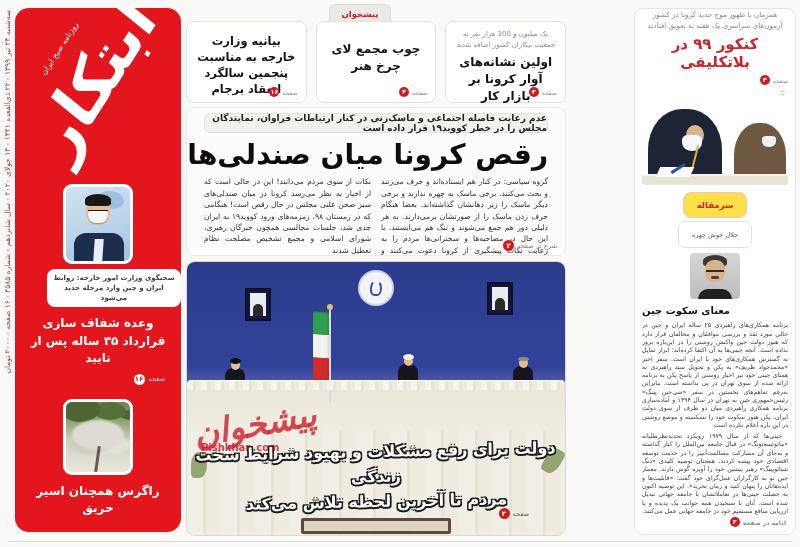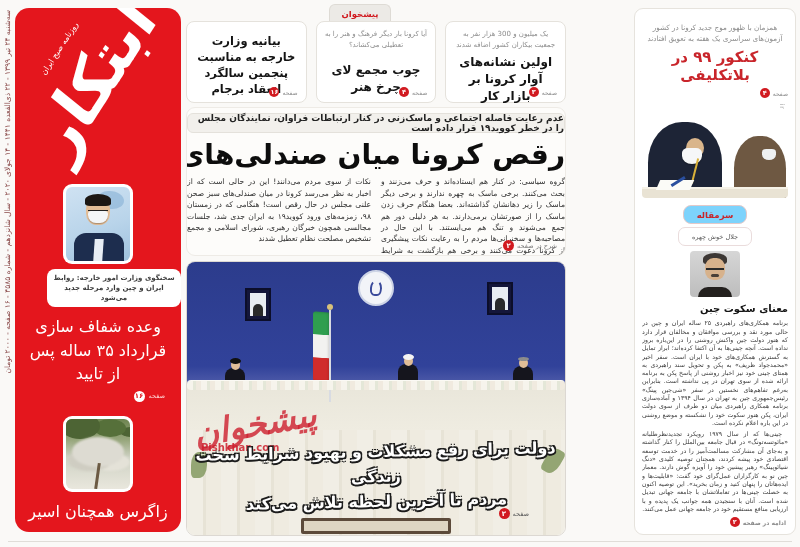--- a/index.html
+++ b/index.html
@@ -19,21 +19,21 @@
   .logo-text { position:absolute; top:38px; left:-6px; right:0; text-align:center;
     font-size:64px; font-weight:bold; color:#fff; transform:rotate(-57deg) skewX(-6deg);
     line-height:1; }
   .tagline { position:absolute; top:36px; left:14px; font-size:8px; color:#fff;
     transform:rotate(-57deg); white-space:nowrap; }
   .side-card { position:relative; margin:0 auto; background:#fff; border-radius:9px; overflow:hidden; }
   .photo1-card { width:70px; height:80px; margin-top:176px; padding:3px; }
   .photo2-card { width:70px; height:76px; margin-top:14px; padding:3px; }
   .caption-card { width:134px; margin-top:5px; padding:4px 5px; border-radius:8px;
     background:#fff; color:#3a3a3a; font-size:7px; font-weight:bold; text-align:center; line-height:1.45; }
-  .side-head { margin:8px 10px 0; text-align:center; font-size:16px; font-weight:normal;
+  .side-head { margin:8px 10px 0; text-align:center; font-size:12px; font-weight:bold;
     color:#fff; line-height:1.45; }
   .side-badge { margin:6px 16px 0; display:flex; align-items:center; gap:4px; direction:rtl; }
   .side-badge .lbl { font-size:6.5px; color:#ffd9d9; }
   .side-badge .circ { width:11px; height:11px; border-radius:50%; background:#fff; color:#e4161d;
     font-size:7px; font-weight:bold; display:flex; align-items:center; justify-content:center; }
 
   
   .spokes-scene { position:relative; width:64px; height:74px; border-radius:6px; overflow:hidden;
     background:linear-gradient(160deg,#cfe2f2 0%,#b9d4ea 55%,#9fc2de 100%); }
   .spokes-map { position:absolute; top:4px; right:6px; width:26px; height:18px; background:#8fb6d8;
@@ -72,21 +72,21 @@
     border-radius:8px; padding:7px 8px 14px; text-align:center; }
   .top-kicker { font-size:7px; color:#8c8c8c; line-height:1.5; }
   .top-head { margin-top:4px; font-size:12px; font-weight:bold; color:#141414; line-height:1.4; }
   .top-head.small { font-size:11.5px; }
   .page-badge { position:absolute; bottom:5px; right:8px; display:flex; align-items:center; gap:3px; direction:rtl; }
   .page-badge .lbl { font-size:6px; color:#8a8a8a; }
   .page-badge .circ { width:10px; height:10px; border-radius:50%; background:#d11a20; color:#fff;
     font-size:6.5px; font-weight:bold; display:flex; align-items:center; justify-content:center; }
 
   .lead-card { position:absolute; top:107px; left:0; right:0; height:149px; background:#fdfcfa;
-    border:1px solid #eeebe6; border-radius:9px; padding:5px 0; overflow:hidden; }
+    border:1px solid #eeebe6; border-radius:9px; padding:5px 17px; overflow:hidden; }
   .lead-kicker { background:#f2f0ec; border:1px solid #e4e1db; border-radius:6px; height:20px;
     display:flex; align-items:center; justify-content:center; font-size:9px; font-weight:bold; color:#222; }
   .lead-headline { margin-top:4px; text-align:center; font-size:28px; font-weight:bold; color:#0d0d0d;
     white-space:nowrap; letter-spacing:-.5px; line-height:1.3; }
   .lead-body { margin-top:3px; display:flex; gap:10px; direction:rtl; }
   .lead-col { width:50%; font-size:7.6px; color:#2e2e2e; text-align:justify; line-height:1.5; }
   .lead-badge { position:absolute; bottom:4px; right:8px; display:flex; align-items:center; gap:3px; }
   .lead-badge .lbl { font-size:6.5px; color:#777; }
   .lead-badge .circ { width:11px; height:11px; border-radius:50%; background:#d11a20; color:#fff;
     font-size:7px; font-weight:bold; display:flex; align-items:center; justify-content:center; }
@@ -143,21 +143,21 @@
   .overlay-badge { position:absolute; bottom:18px; right:36px; display:flex; align-items:center; gap:3px; }
   .overlay-badge .lbl { font-size:6.5px; color:#555; }
   .overlay-badge .circ { width:11px; height:11px; border-radius:50%; background:#d11a20; color:#fff;
     font-size:7px; font-weight:bold; display:flex; align-items:center; justify-content:center; }
   .wm-pishkhan { position:absolute; top:-26px; left:6px; color:rgba(205,30,45,.8); font-size:34px;
     font-weight:bold; transform:rotate(-10deg); font-style:italic; }
   .wm-pishkhan-url { position:absolute; top:12px; left:14px; color:rgba(205,30,45,.85); font-size:10px; font-weight:bold; }
 
   
   .right-col { position:absolute; left:634px; top:8px; width:162px; height:527px; background:#fff;
-    border:1px solid #e6e3dd; border-radius:9px; padding:13px 7px; overflow:hidden; }
+    border:1px solid #e6e3dd; border-radius:9px; padding:0 7px; overflow:hidden; }
   .exam-kicker { font-size:7.2px; color:#8c8c8c; text-align:center; line-height:1.55; }
   .exam-head { margin-top:4px; text-align:center; font-size:15px; font-weight:bold; color:#c9252b; }
   .exam-badge { margin-top:4px; display:flex; align-items:center; gap:3px; }
   .exam-badge .lbl { font-size:6px; color:#8a8a8a; }
   .exam-badge .circ { width:10px; height:10px; border-radius:50%; background:#d11a20; color:#fff;
     font-size:6.5px; font-weight:bold; display:flex; align-items:center; justify-content:center; }
   .exam-scene { position:relative; margin-top:4px; width:146px; height:96px; border-radius:4px; overflow:hidden;
     background:linear-gradient(120deg,#b5첫 0%,#c08a55 0%,#d8a76c 50%,#c2905c 100%); }
   .student { position:absolute; border-radius:46% 46% 8% 8%; }
   .st1 { left:6px; bottom:-12px; width:74px; height:88px; background:#1d2436; }
@@ -167,32 +167,32 @@
     border-radius:30% 30% 50% 50%; box-shadow:0 1px 1px rgba(0,0,0,.3); }
   .mask2 { position:absolute; right:12px; bottom:38px; width:14px; height:11px; background:#eef0f1;
     border-radius:30% 30% 50% 50%; }
   .lanyard { position:absolute; left:52px; bottom:14px; width:2px; height:26px; background:#d9b13a; transform:rotate(14deg); }
   .pen { position:absolute; left:28px; bottom:16px; width:16px; height:2.5px; background:#2a4f9e; transform:rotate(-32deg); }
   .desk { position:absolute; bottom:0; left:0; right:0; height:11px; background:#e9e3d4; border-top:2px solid #f6f2e7; }
   .paper { position:absolute; bottom:8px; left:16px; width:34px; height:10px; background:#fbfbf7; transform:skewX(-24deg); }
   .wm-mashregh { position:absolute; top:8px; right:2px; color:rgba(120,120,120,.55); font-size:6.5px;
     transform:rotate(90deg); transform-origin:right top; letter-spacing:1px; }
 
-  .ed-label { margin:7px auto 0; width:64px; height:19px; border:1px solid #e3c9c9; border-radius:8px;
-    color:#c9252b; font-size:8.5px; font-weight:bold; display:flex; align-items:center; justify-content:center; background:#7dd3fc; }
-  .ed-author { margin:3px auto 0; width:74px; height:19px; border:1px solid #eadcdc; border-radius:7px;
+  .ed-label { margin:7px auto 0; width:64px; height:26px; border:1px solid #e3c9c9; border-radius:8px;
+    color:#c9252b; font-size:8.5px; font-weight:bold; display:flex; align-items:center; justify-content:center; background:#fde047; }
+  .ed-author { margin:3px auto 0; width:74px; height:27px; border:1px solid #eadcdc; border-radius:7px;
     color:#555; font-size:6.5px; display:flex; align-items:center; justify-content:center; }
   .ed-photo { position:relative; margin:5px auto 0; width:50px; height:46px; border-radius:4px; overflow:hidden;
     background:linear-gradient(180deg,#d6d6d6,#bdbdbd); }
   .ed-hair { position:absolute; top:2px; left:13px; width:24px; height:12px; background:#3c3734; border-radius:50% 50% 30% 30%; }
   .ed-face { position:absolute; top:7px; left:15px; width:20px; height:22px; background:#d7b28c; border-radius:42%; }
   .ed-glass { position:absolute; top:14px; left:16px; width:18px; height:5px; border-bottom:2px solid #2b2b2b; }
   .ed-mustache { position:absolute; top:23px; left:21px; width:8px; height:2.5px; background:#4a4038; border-radius:2px; }
   .ed-suit { position:absolute; bottom:-4px; left:8px; width:34px; height:14px; background:#23201e; border-radius:10px 10px 0 0; }
-  .ed-title { margin-top:6px; text-align:right; font-size:10px; font-weight:bold; color:#151515; }
+  .ed-title { margin-top:6px; text-align:left; font-size:10px; font-weight:bold; color:#151515; }
   .ed-body { margin-top:5px; height:212px; overflow:hidden; font-size:6.2px; color:#3a3a3a;
     text-align:justify; line-height:1.34; }
   .ed-body p + p { margin-top:3px; text-indent:6px; }
   .ed-badge { position:absolute; bottom:7px; right:9px; display:flex; align-items:center; gap:3px; }
   .ed-badge .lbl { font-size:6px; color:#8a8a8a; font-weight:bold; }
   .ed-badge .circ { width:10px; height:10px; border-radius:50%; background:#d11a20; color:#fff;
     font-size:6.5px; font-weight:bold; display:flex; align-items:center; justify-content:center; }
 
   .bottom-rule { position:absolute; left:8px; right:8px; top:541px; border-top:1.5px solid #e0ddd8; }
 </style>
@@ -245,21 +245,20 @@
     <div class="top-row">
       <div class="top-box">
         <div class="top-kicker">یک میلیون و 300 هزار نفر به جمعیت بیکاران کشور اضافه شدند</div>
         <div class="top-head">اولین نشانه‌های آوار کرونا بر بازار کار</div>
         <div class="page-badge">
           <span class="lbl">صفحه</span>
           <span class="circ">۳</span>
         </div>
       </div>
       <div class="top-box">
-        <div class="top-kicker">آیا کرونا بار دیگر فرهنگ و هنر را به تعطیلی می‌کشاند؟</div>
         <div class="top-head" style="margin-top:12px">چوب مجمع لای چرخ هنر</div>
         <div class="page-badge">
           <span class="lbl">صفحه</span>
           <span class="circ">۴</span>
         </div>
       </div>
       <div class="top-box">
         <div class="top-head small">بیانیه وزارت خارجه به مناسبت پنجمین سالگرد انعقاد برجام</div>
         <div class="page-badge">
           <span class="lbl">صفحه</span>

